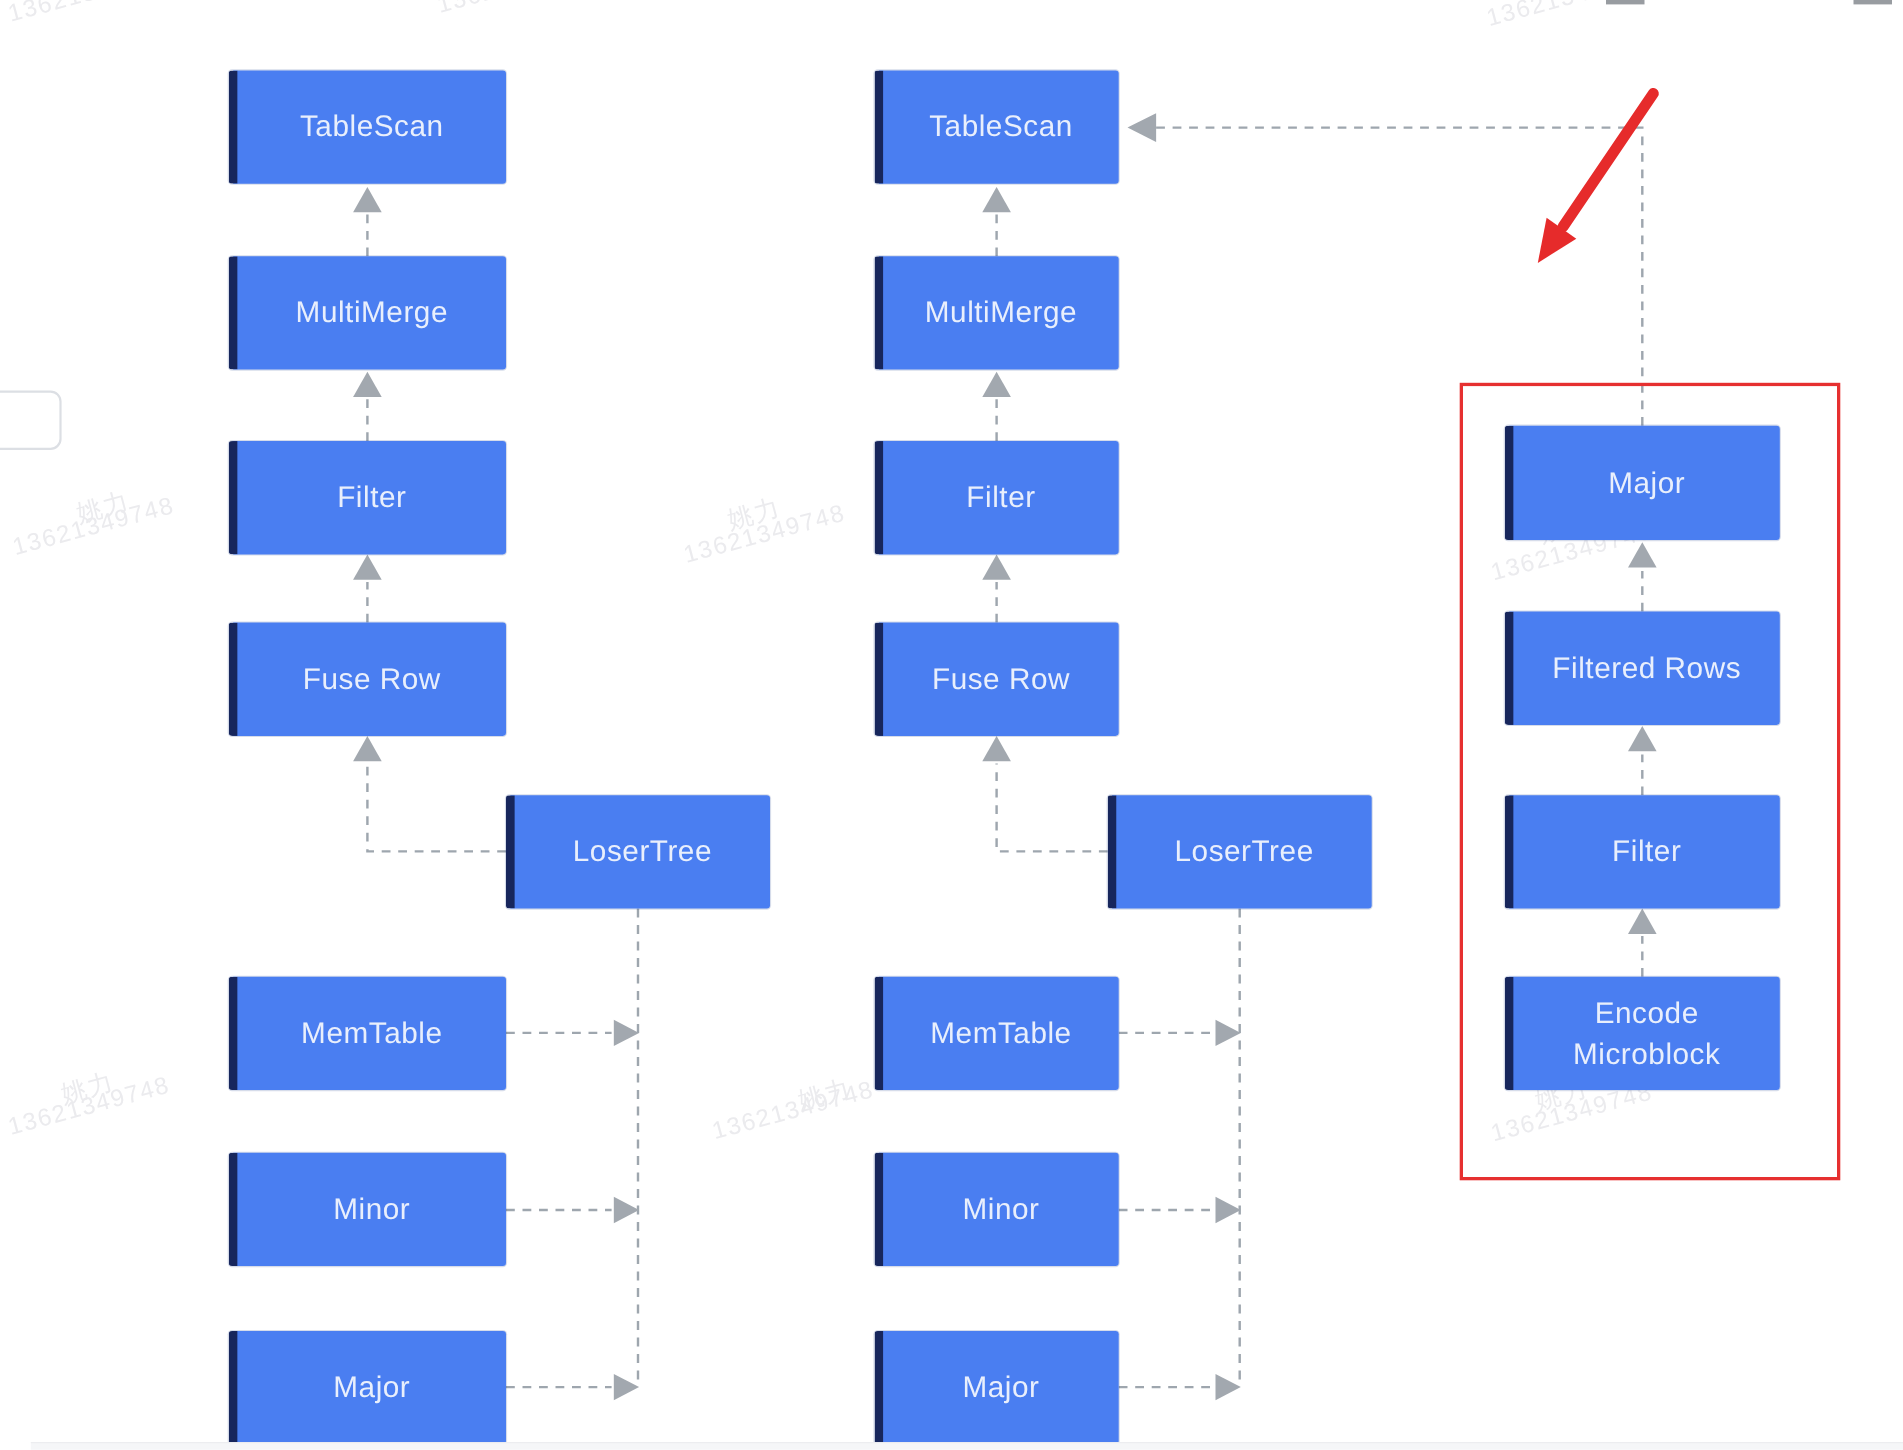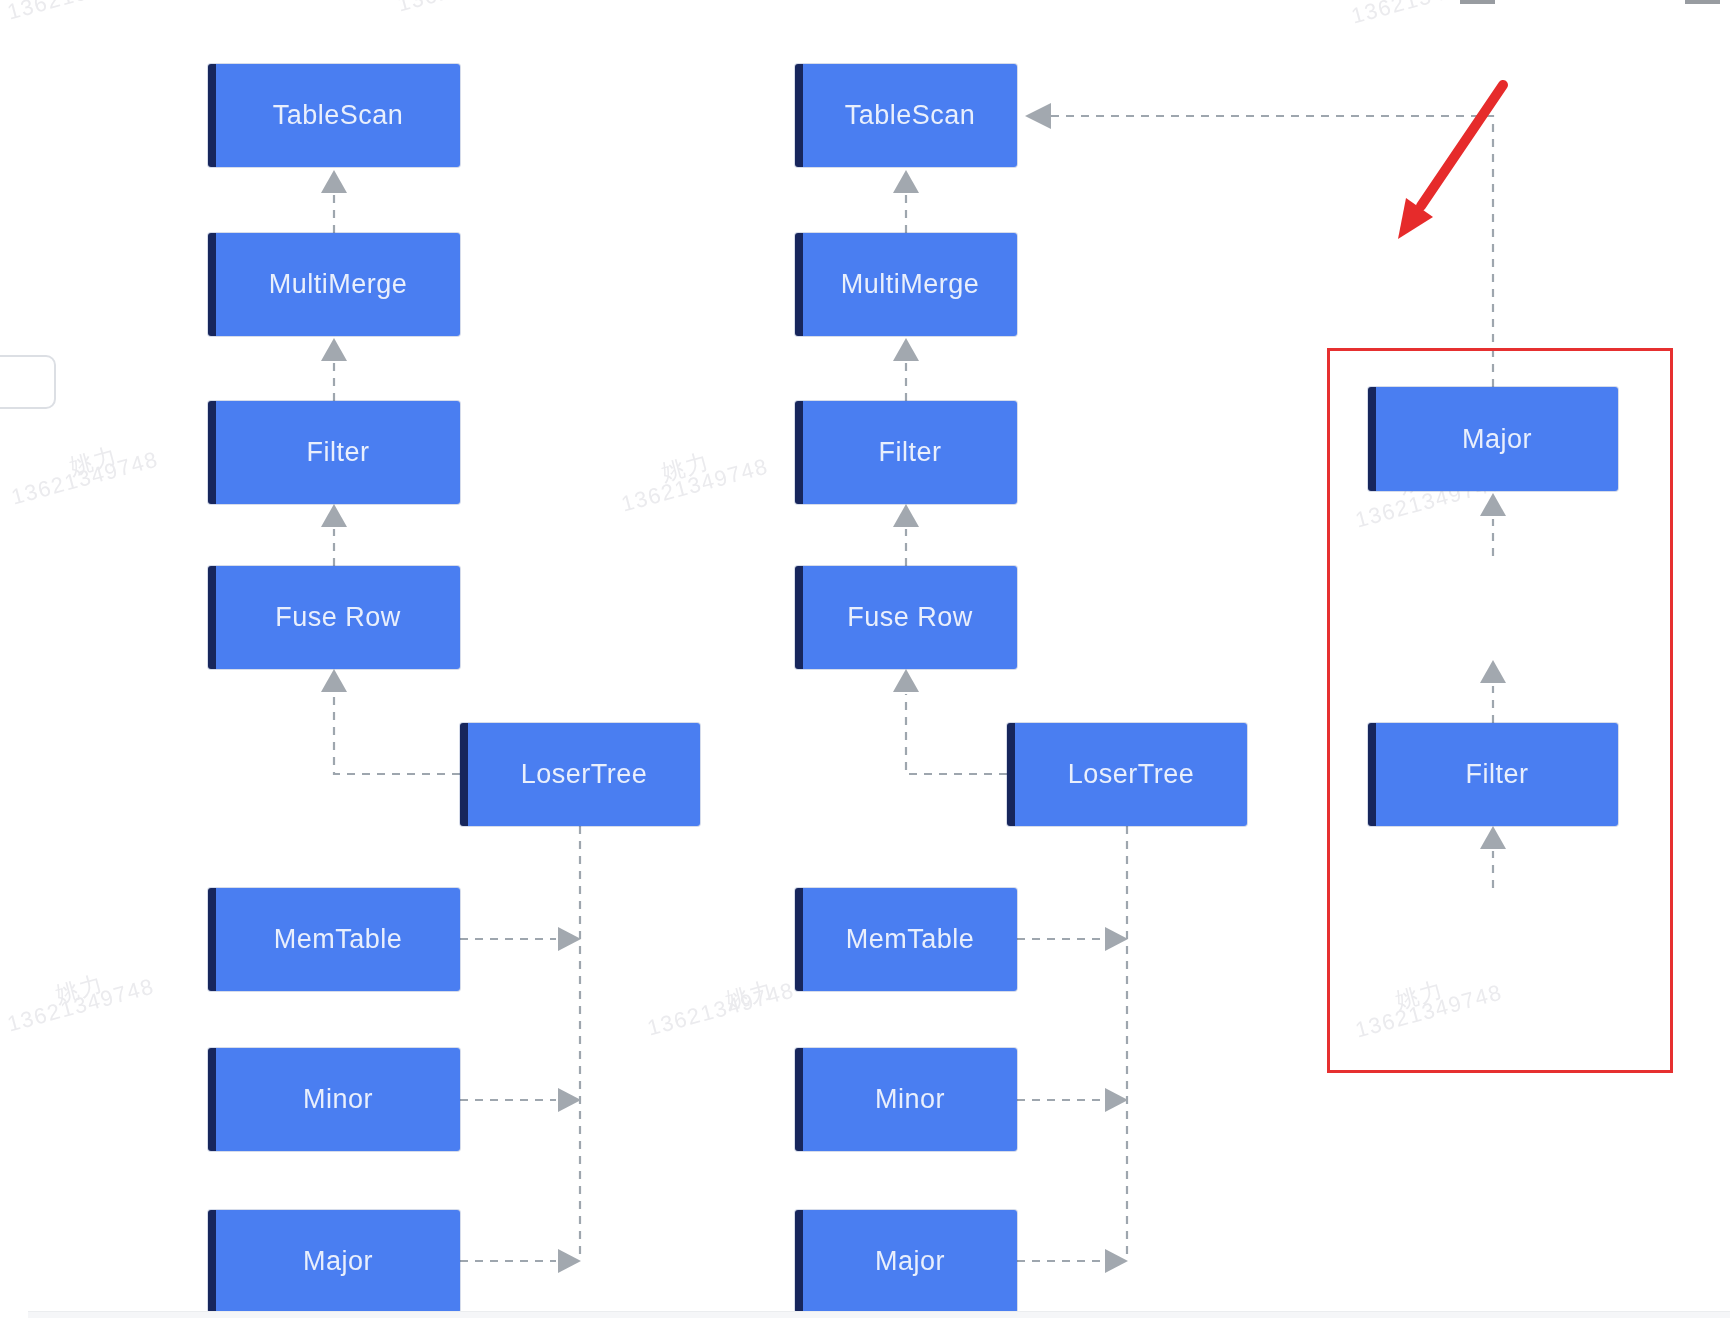--- a/index.html
+++ b/index.html
@@ -127,21 +127,23 @@
   <div class="node w-mid" style="top:64px">TableScan</div>
   <div class="node w-mid" style="top:233px">MultiMerge</div>
   <div class="node w-mid" style="top:401px">Filter</div>
   <div class="node w-mid" style="top:566px">Fuse Row</div>
   <div class="node" style="left:1007px;top:723px;width:240px">LoserTree</div>
   <div class="node w-mid" style="top:888px">MemTable</div>
   <div class="node w-mid" style="top:1048px">Minor</div>
   <div class="node w-mid" style="top:1210px">Major</div>
 
   <div class="node w-right" style="top:387px;height:104px">Major</div>
+  <div class="node w-right" style="top:556px">Filtered Rows</div>
   <div class="node w-right" style="top:723px">Filter</div>
+  <div class="node w-right" style="top:888px">Encode Microblock</div>
 
   <div class="hl-box"></div>
 
   <svg class="overlay" width="1730" height="1318" viewBox="0 0 1730 1318">
     <path d="M1503,85 L1421,206" stroke="#e62b2b" stroke-width="10" stroke-linecap="round" fill="none"></path>
     <polygon points="1398,239 1406,198 1433,217" fill="#e62b2b"></polygon>
   </svg>
 
   <div class="edge-bar" style="left:1460px"></div>
   <div class="edge-bar" style="left:1685px"></div>

